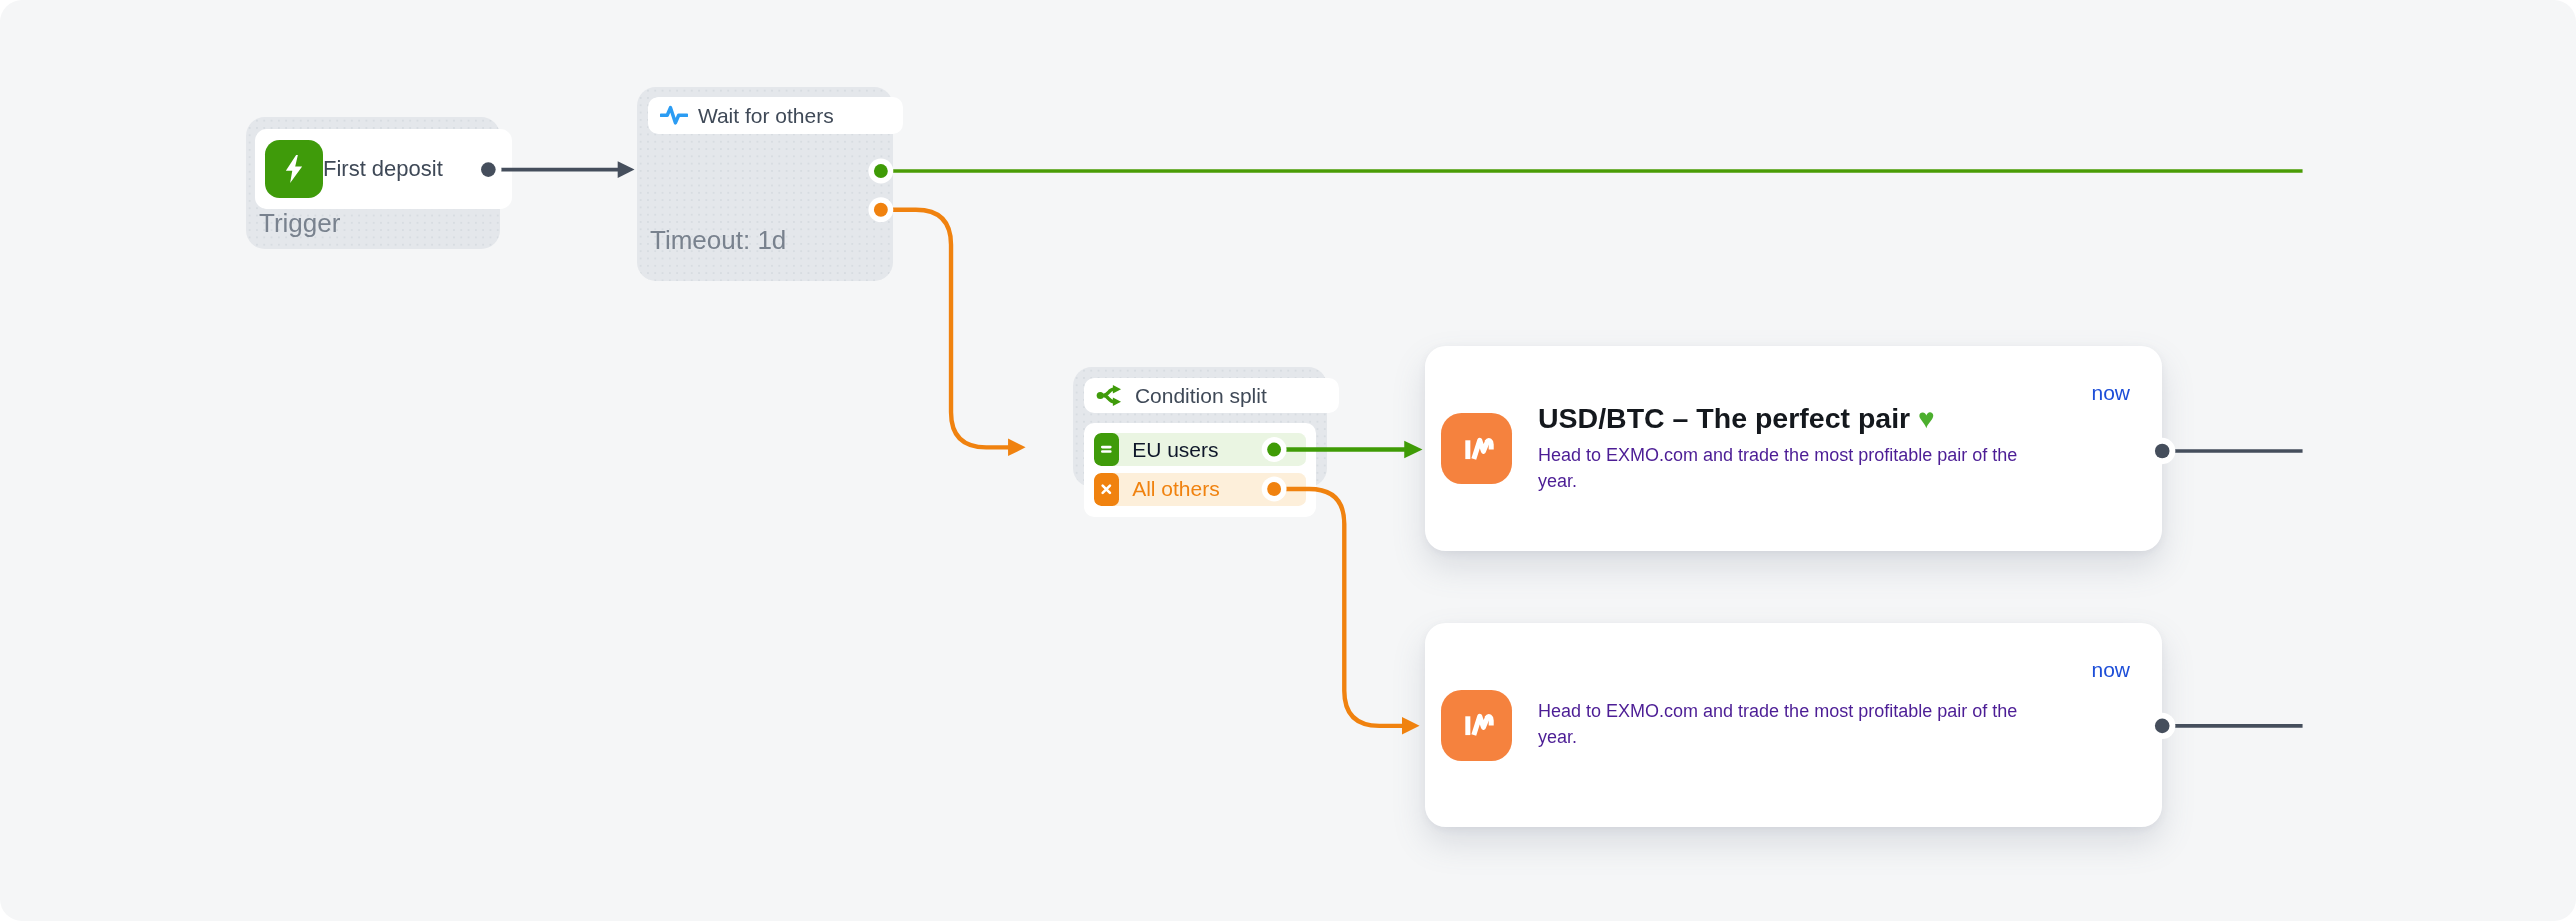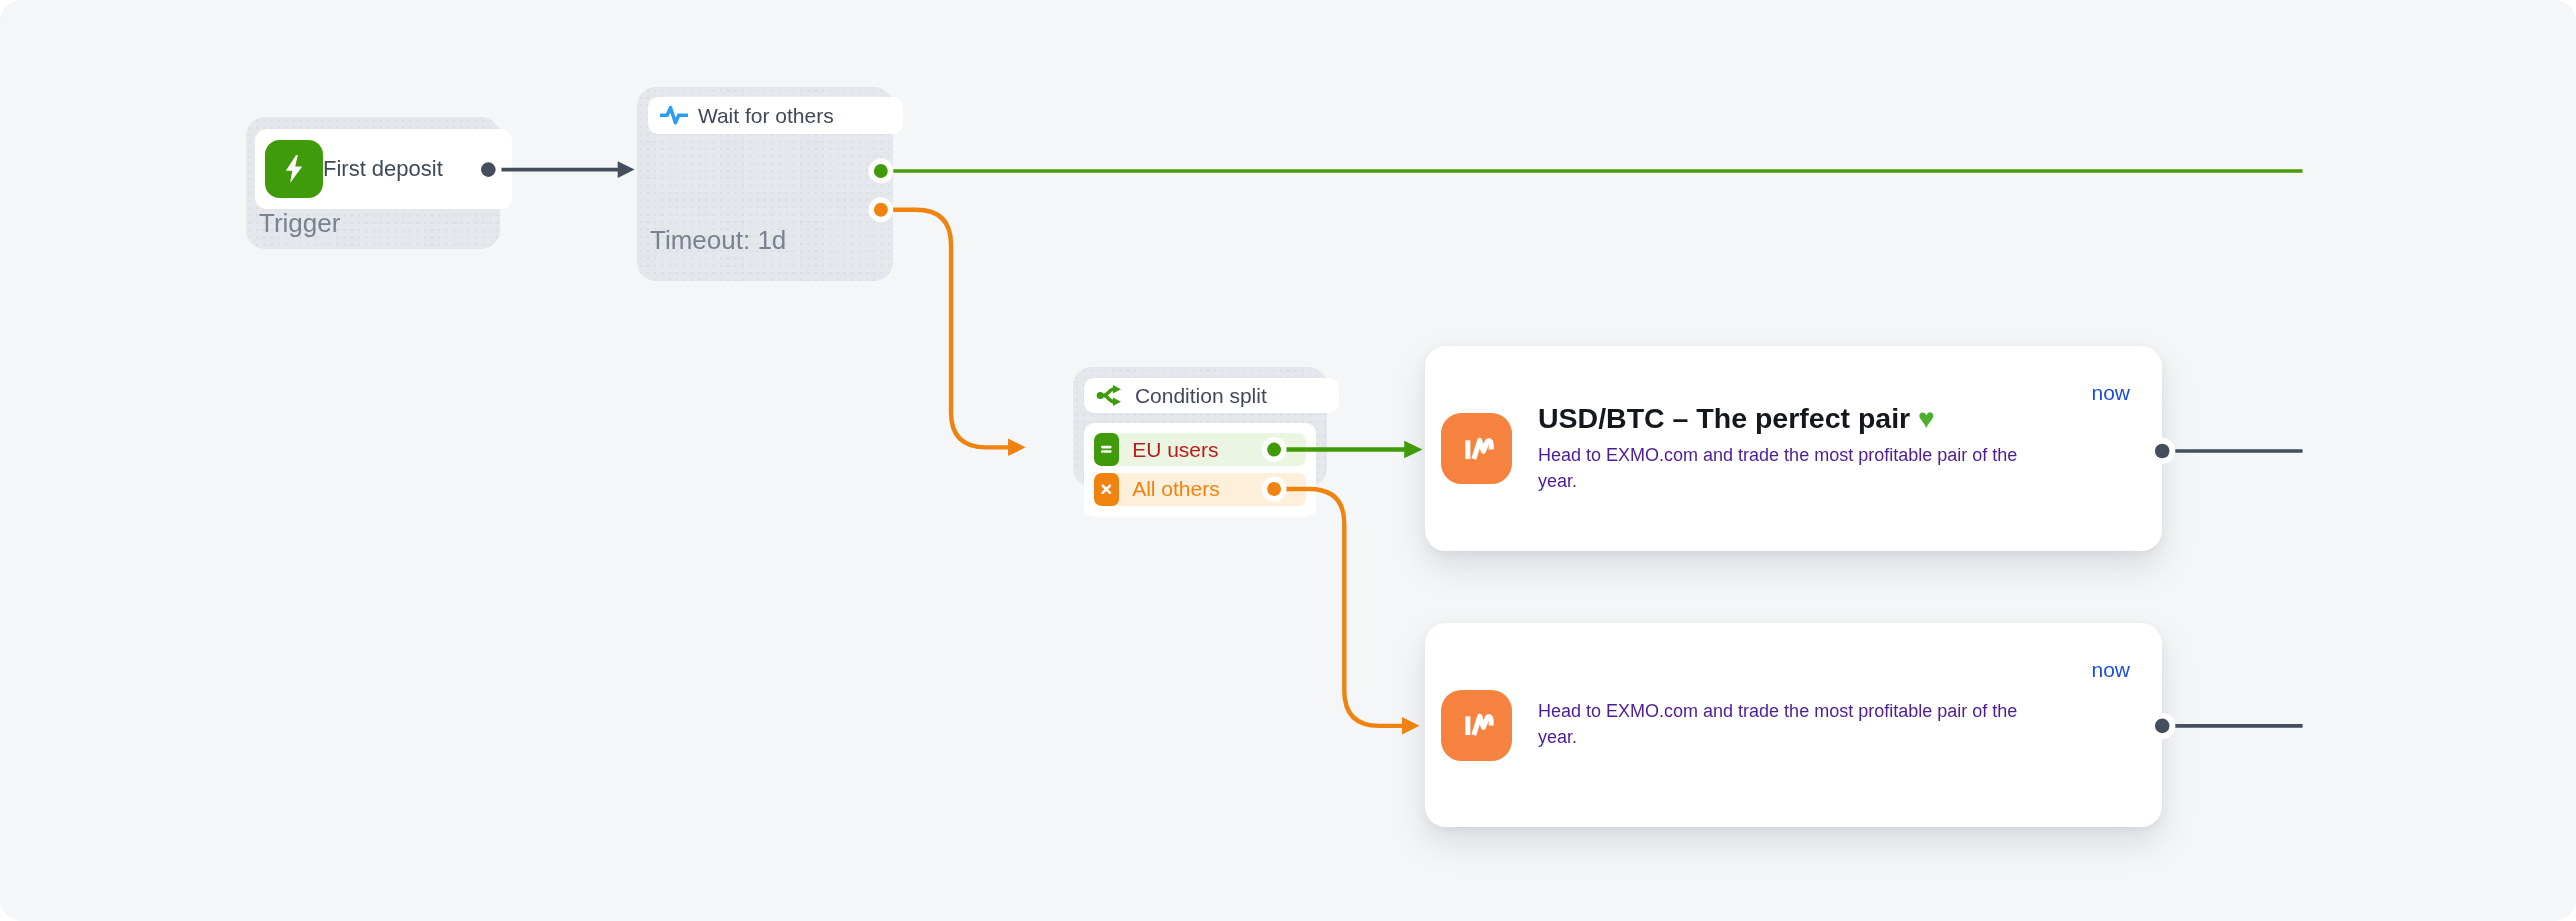--- a/index.html
+++ b/index.html
@@ -24,21 +24,21 @@
 
   
   .rows{display:flex;flex-direction:column;gap:6.6px;padding:10.2px;}
   .row{display:flex;align-items:stretch;height:33px;border-radius:7.3px;overflow:hidden;}
   .row .tile-sm{width:25px;height:33px;border-radius:6.6px;display:flex;align-items:center;justify-content:center;flex:0 0 auto;}
   .tile-blue{background:#2b9cf3;}
   .tile-orange{background:#f0820f;}
   .tile-green{background:#3f9b0a;}
   .row-label{display:flex;align-items:center;padding-left:13px;font-size:21px;font-weight:500;flex:1;}
   .row-blue{background:#eaf3fe;}   .row-blue .row-label{color:#3f4957;}
-  .row-green{background:#eaf5e2;}  .row-green .row-label{color:#b91c1c;}
+  .row-green{background:#eaf5e2;}  .row-green .row-label{color:#0f172a;}
   .row-orange{background:#fdefda;} .row-orange .row-label{color:#f0820f;}
 
   
   .msg-card{position:absolute;left:1425px;width:737px;background:#ffffff;border-radius:20.5px;
             box-shadow:0 16px 33px rgba(96,106,125,.18), 0 2.9px 7.3px rgba(96,106,125,.08);
             display:flex;align-items:center;padding:0 16px;box-sizing:border-box;}
   .app-logo{width:71px;height:71px;border-radius:20.5px;background:#f5823e;flex:0 0 auto;
             display:flex;align-items:center;justify-content:center;margin-right:26px;}
   .msg-text{max-width:512px;}
   .msg-title{font-size:28.5px;font-weight:bold;color:#14181d;margin-bottom:8.8px;}

